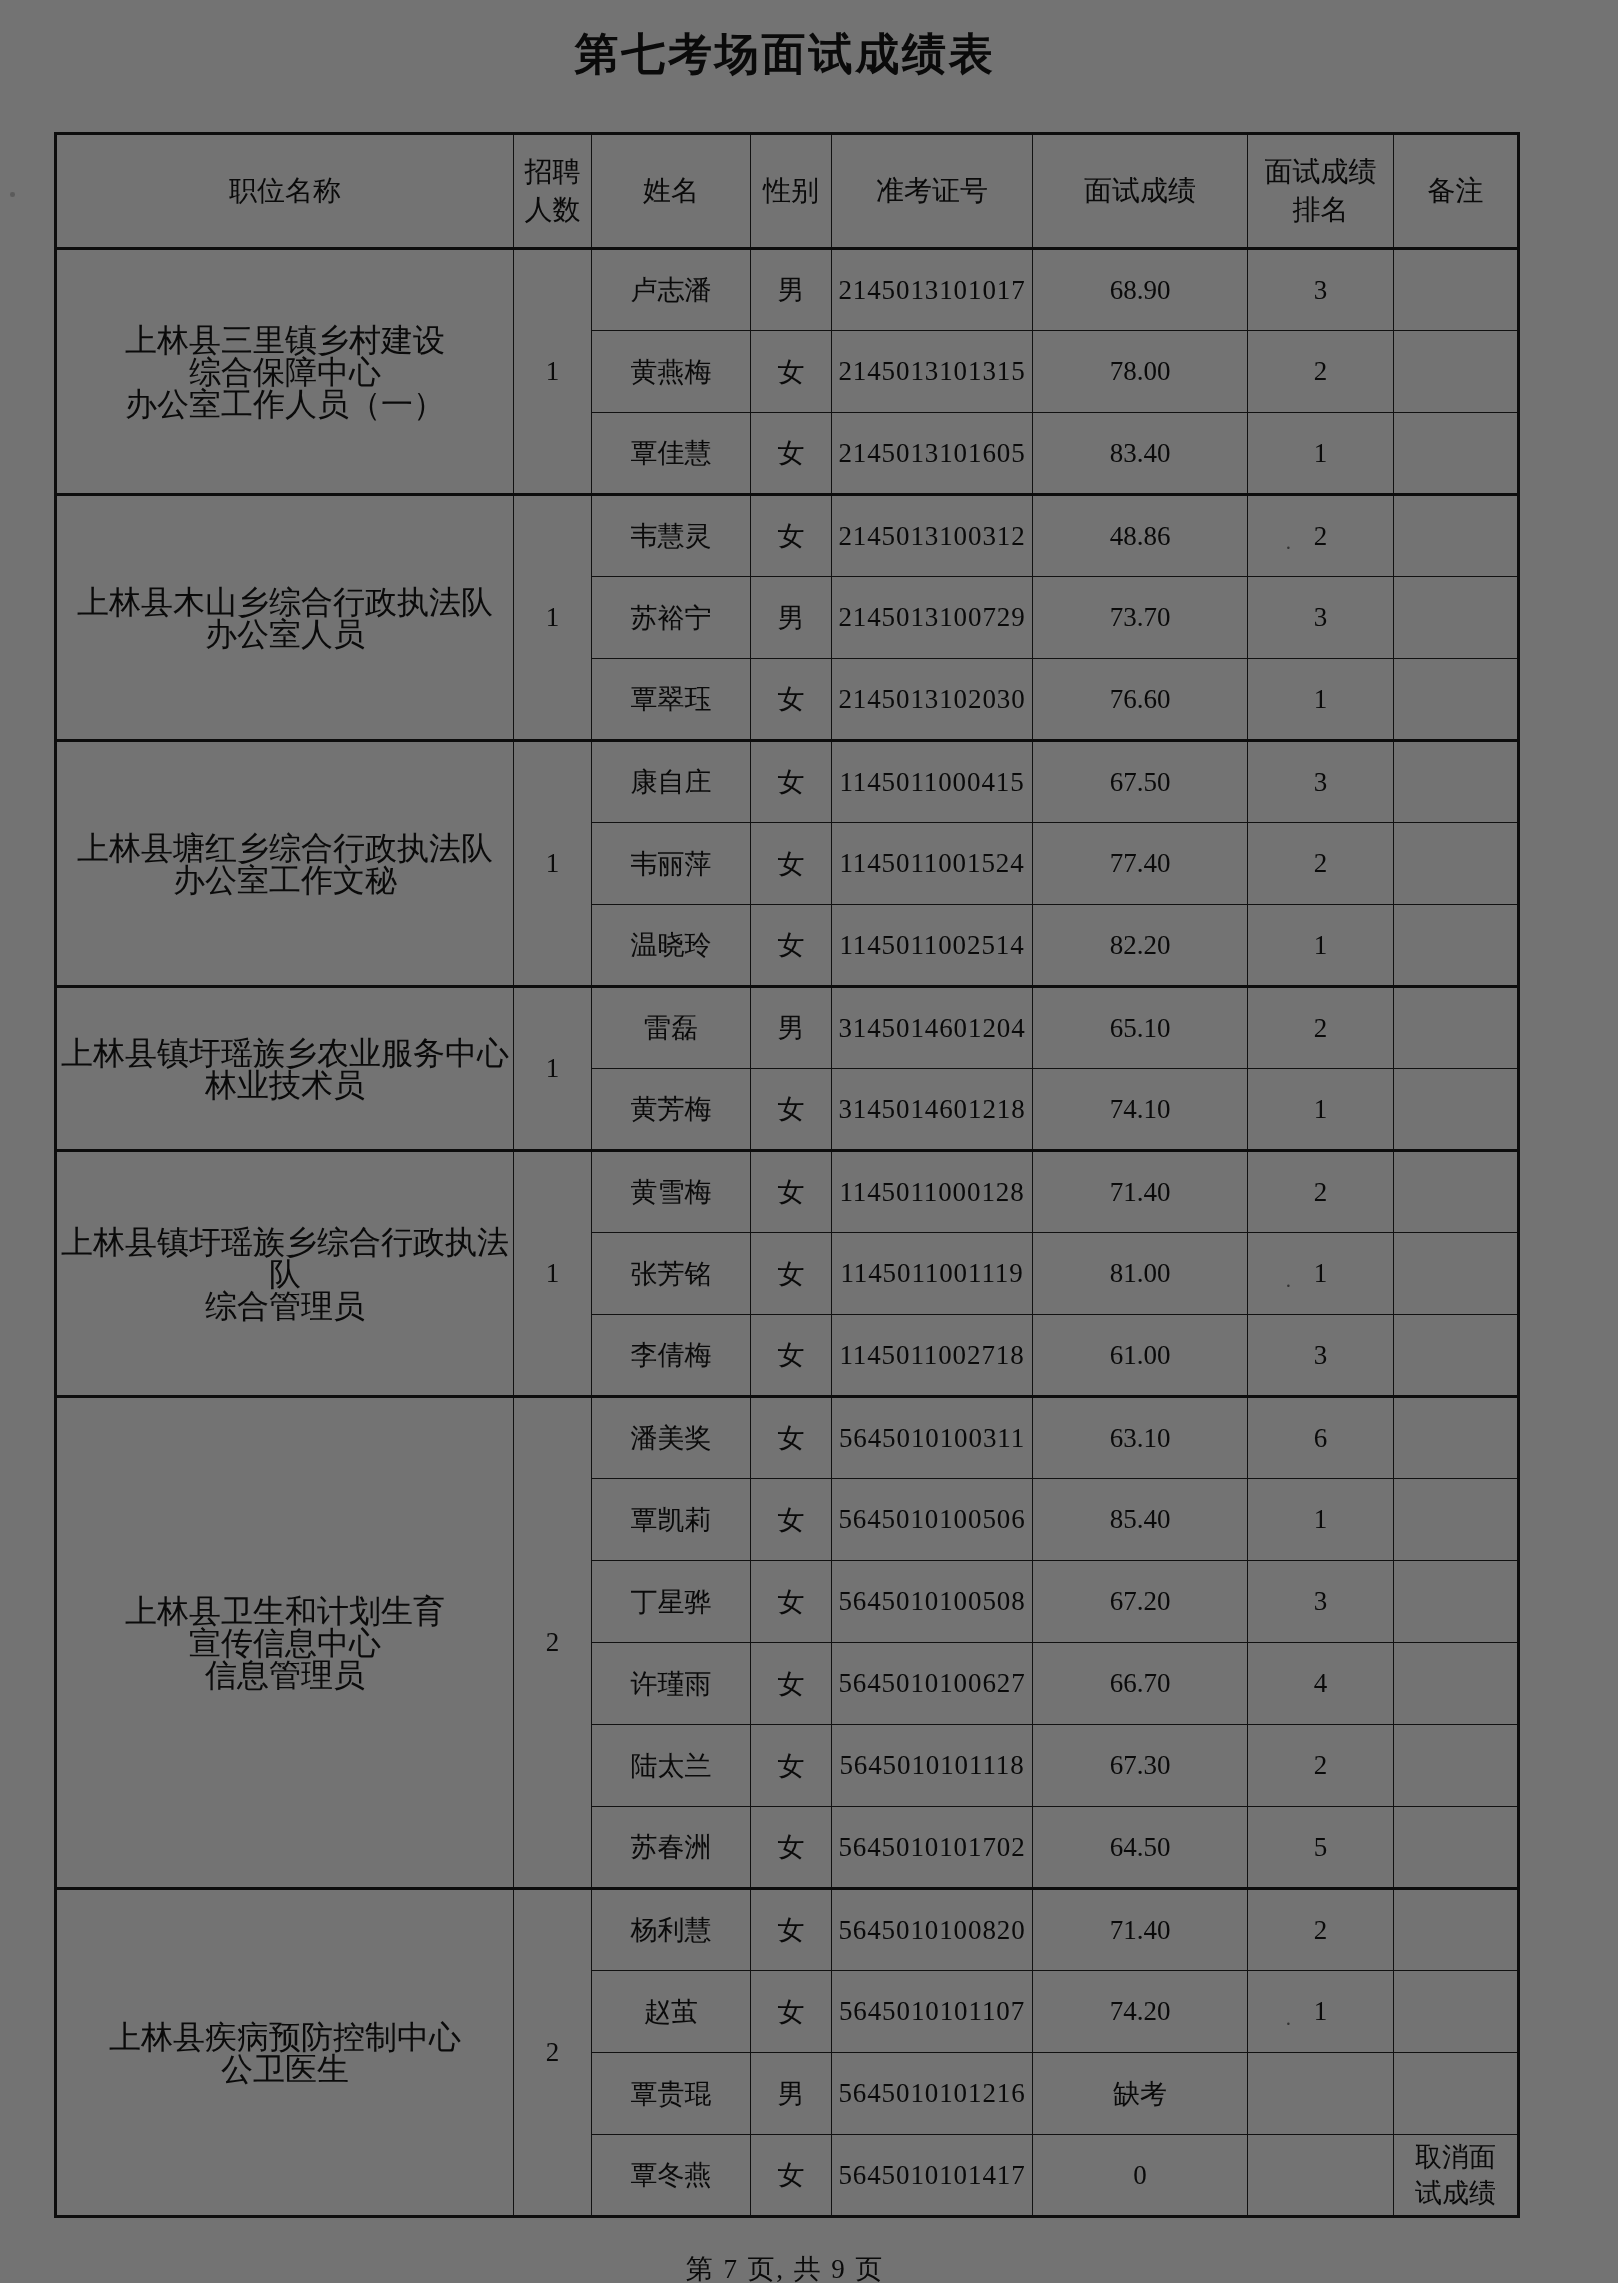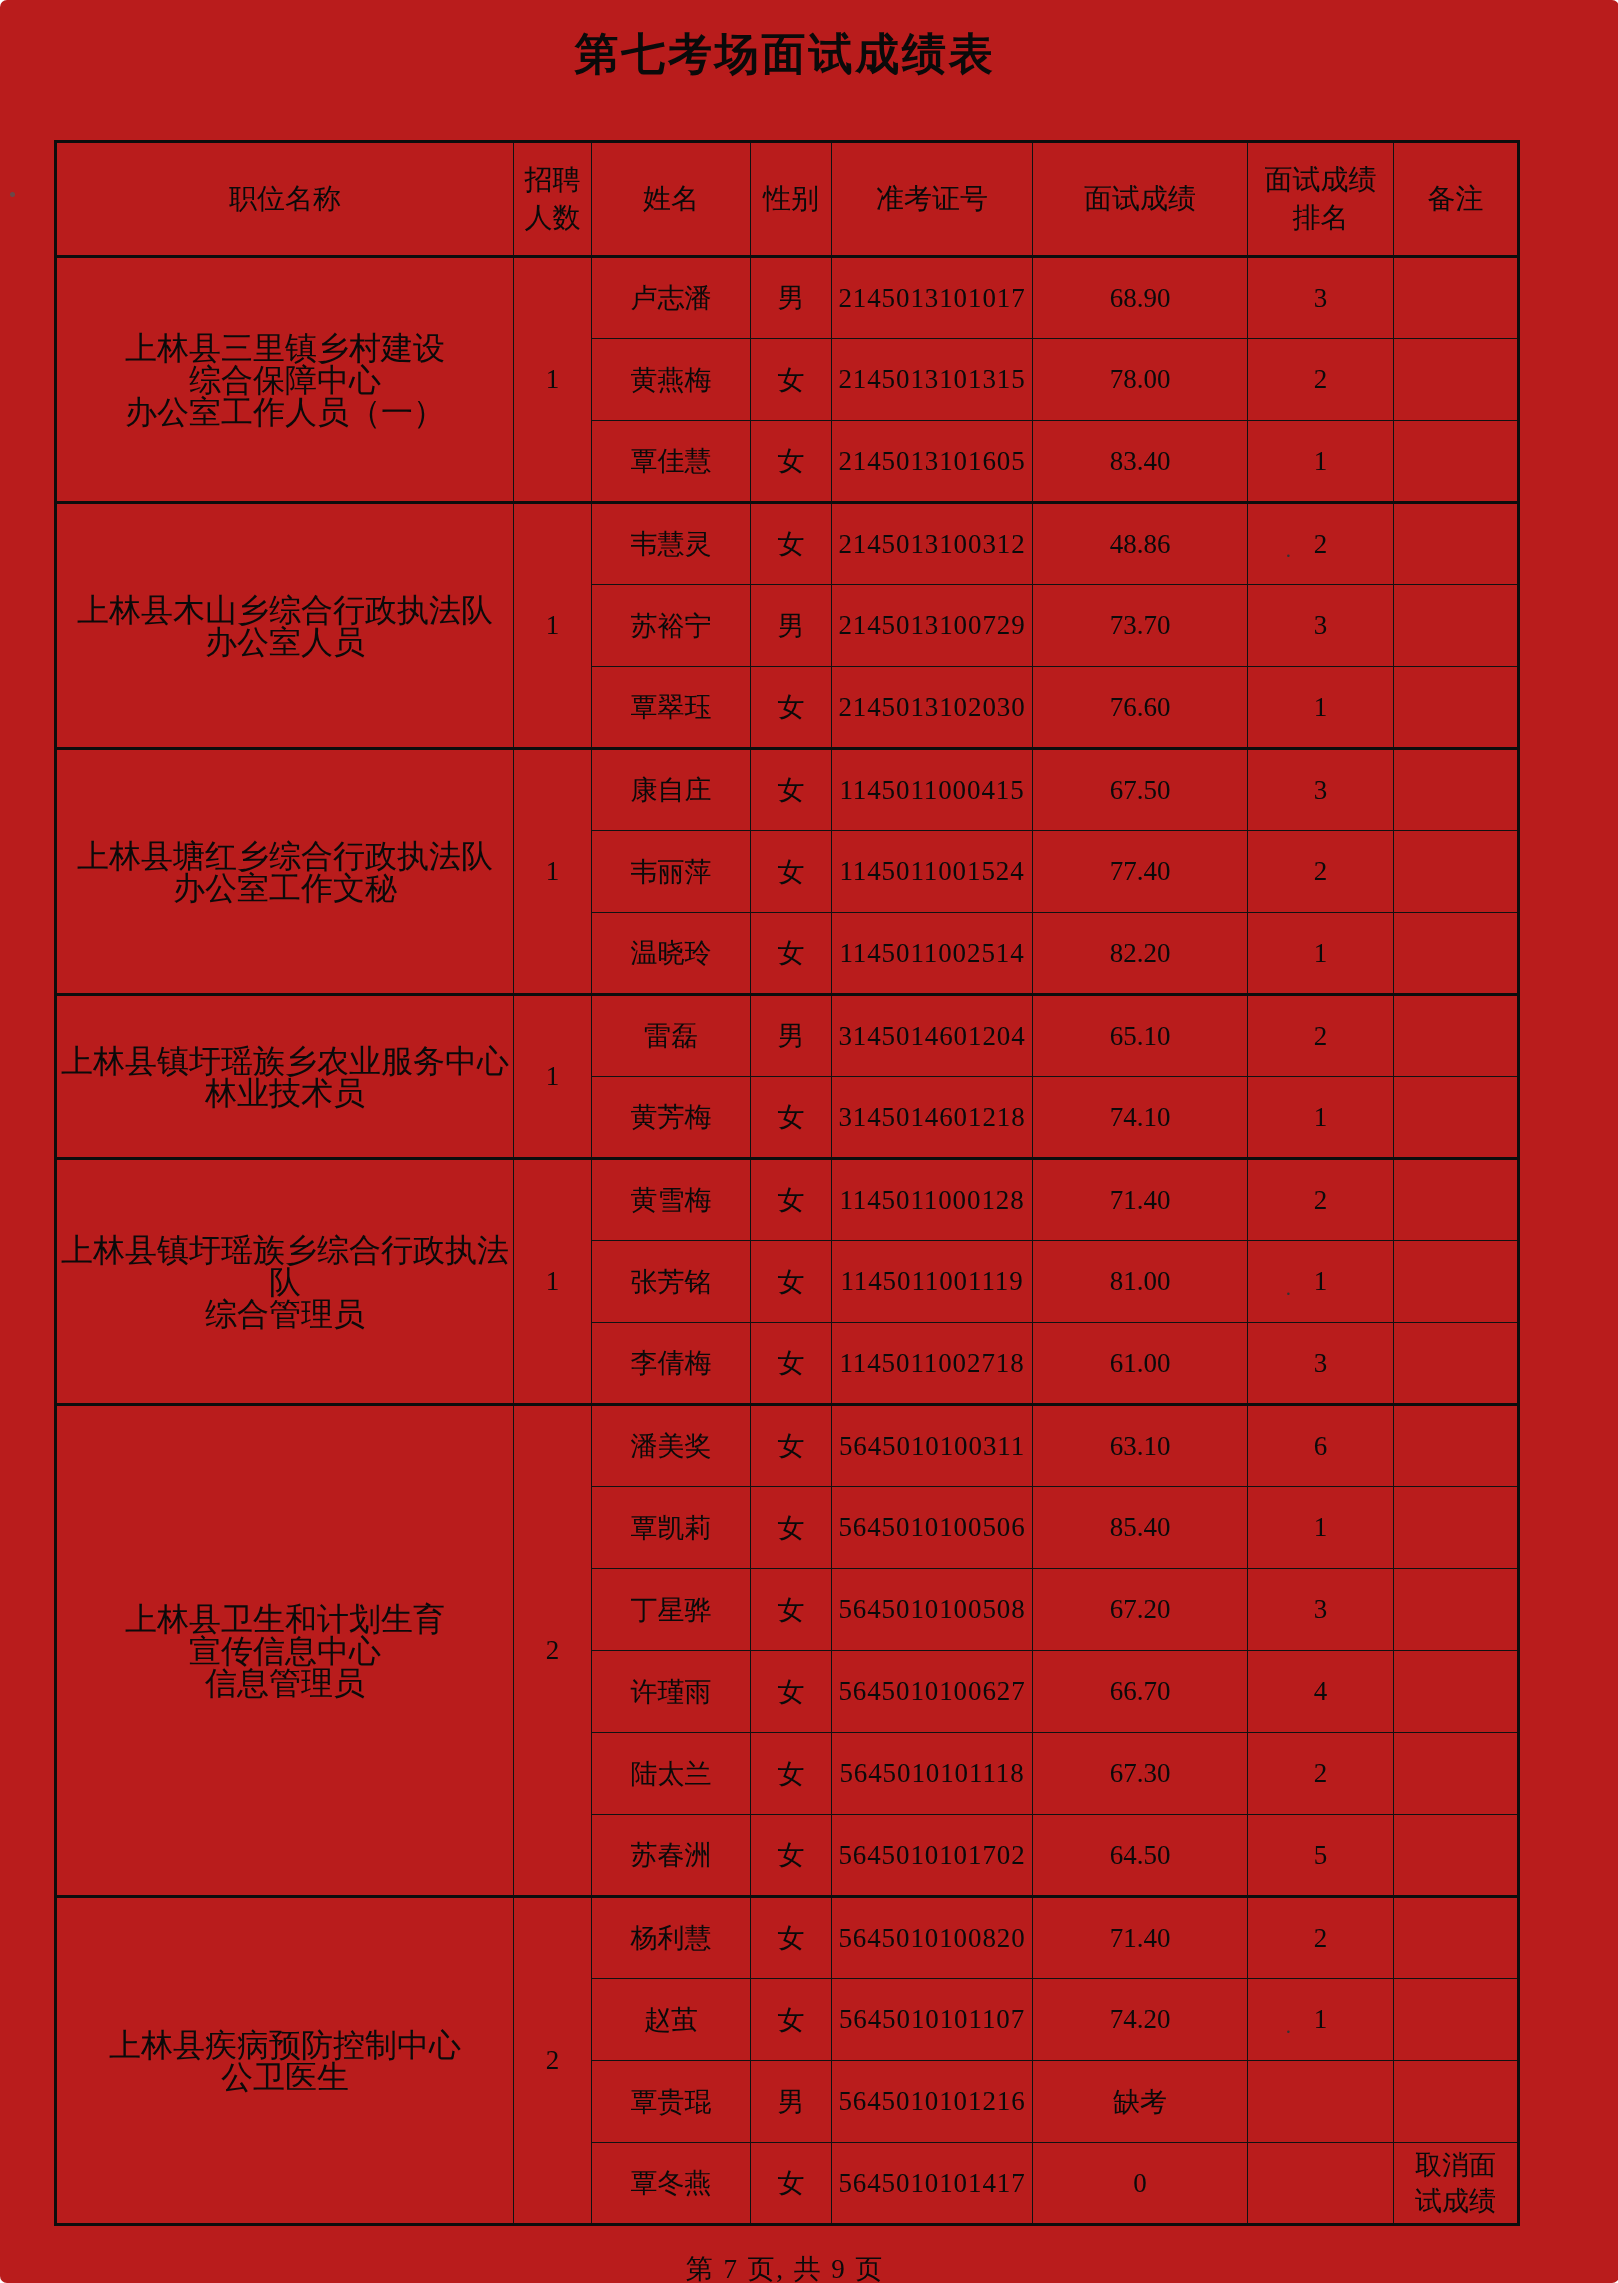--- a/index.html
+++ b/index.html
@@ -1,36 +1,35 @@
 <!DOCTYPE html>
 <html style="font-size:15px"><head>
 <meta charset="utf-8">
 <style>
   html,body{margin:0;padding:0;background:#ffffff;}
   .page{
     position:relative;
     width:1619px;height:2283px;
-    background:#b91c1c;
+    background:#737373;
     font-family:"Liberation Serif","DejaVu Serif",serif;
     color:#0a0a0a;
     overflow:hidden;
-    border-radius:7px;
   }
   .title{
     position:absolute;
     left:54px;top:24.5px;width:1462px;
     margin:0;
     text-align:center;
     font-size:44px;
     font-weight:bold;
     letter-spacing:2.8px;
   }
   table.score-table{
     position:absolute;
-    left:54px;top:140px;
+    left:54px;top:132px;
     width:1462px;
     border-collapse:collapse;
     table-layout:fixed;
     border:3.8px solid #0d0d0d;
   }
   .score-table th,.score-table td{
     border:1.9px solid #111;
     text-align:center;
     vertical-align:middle;
     font-size:27px;

